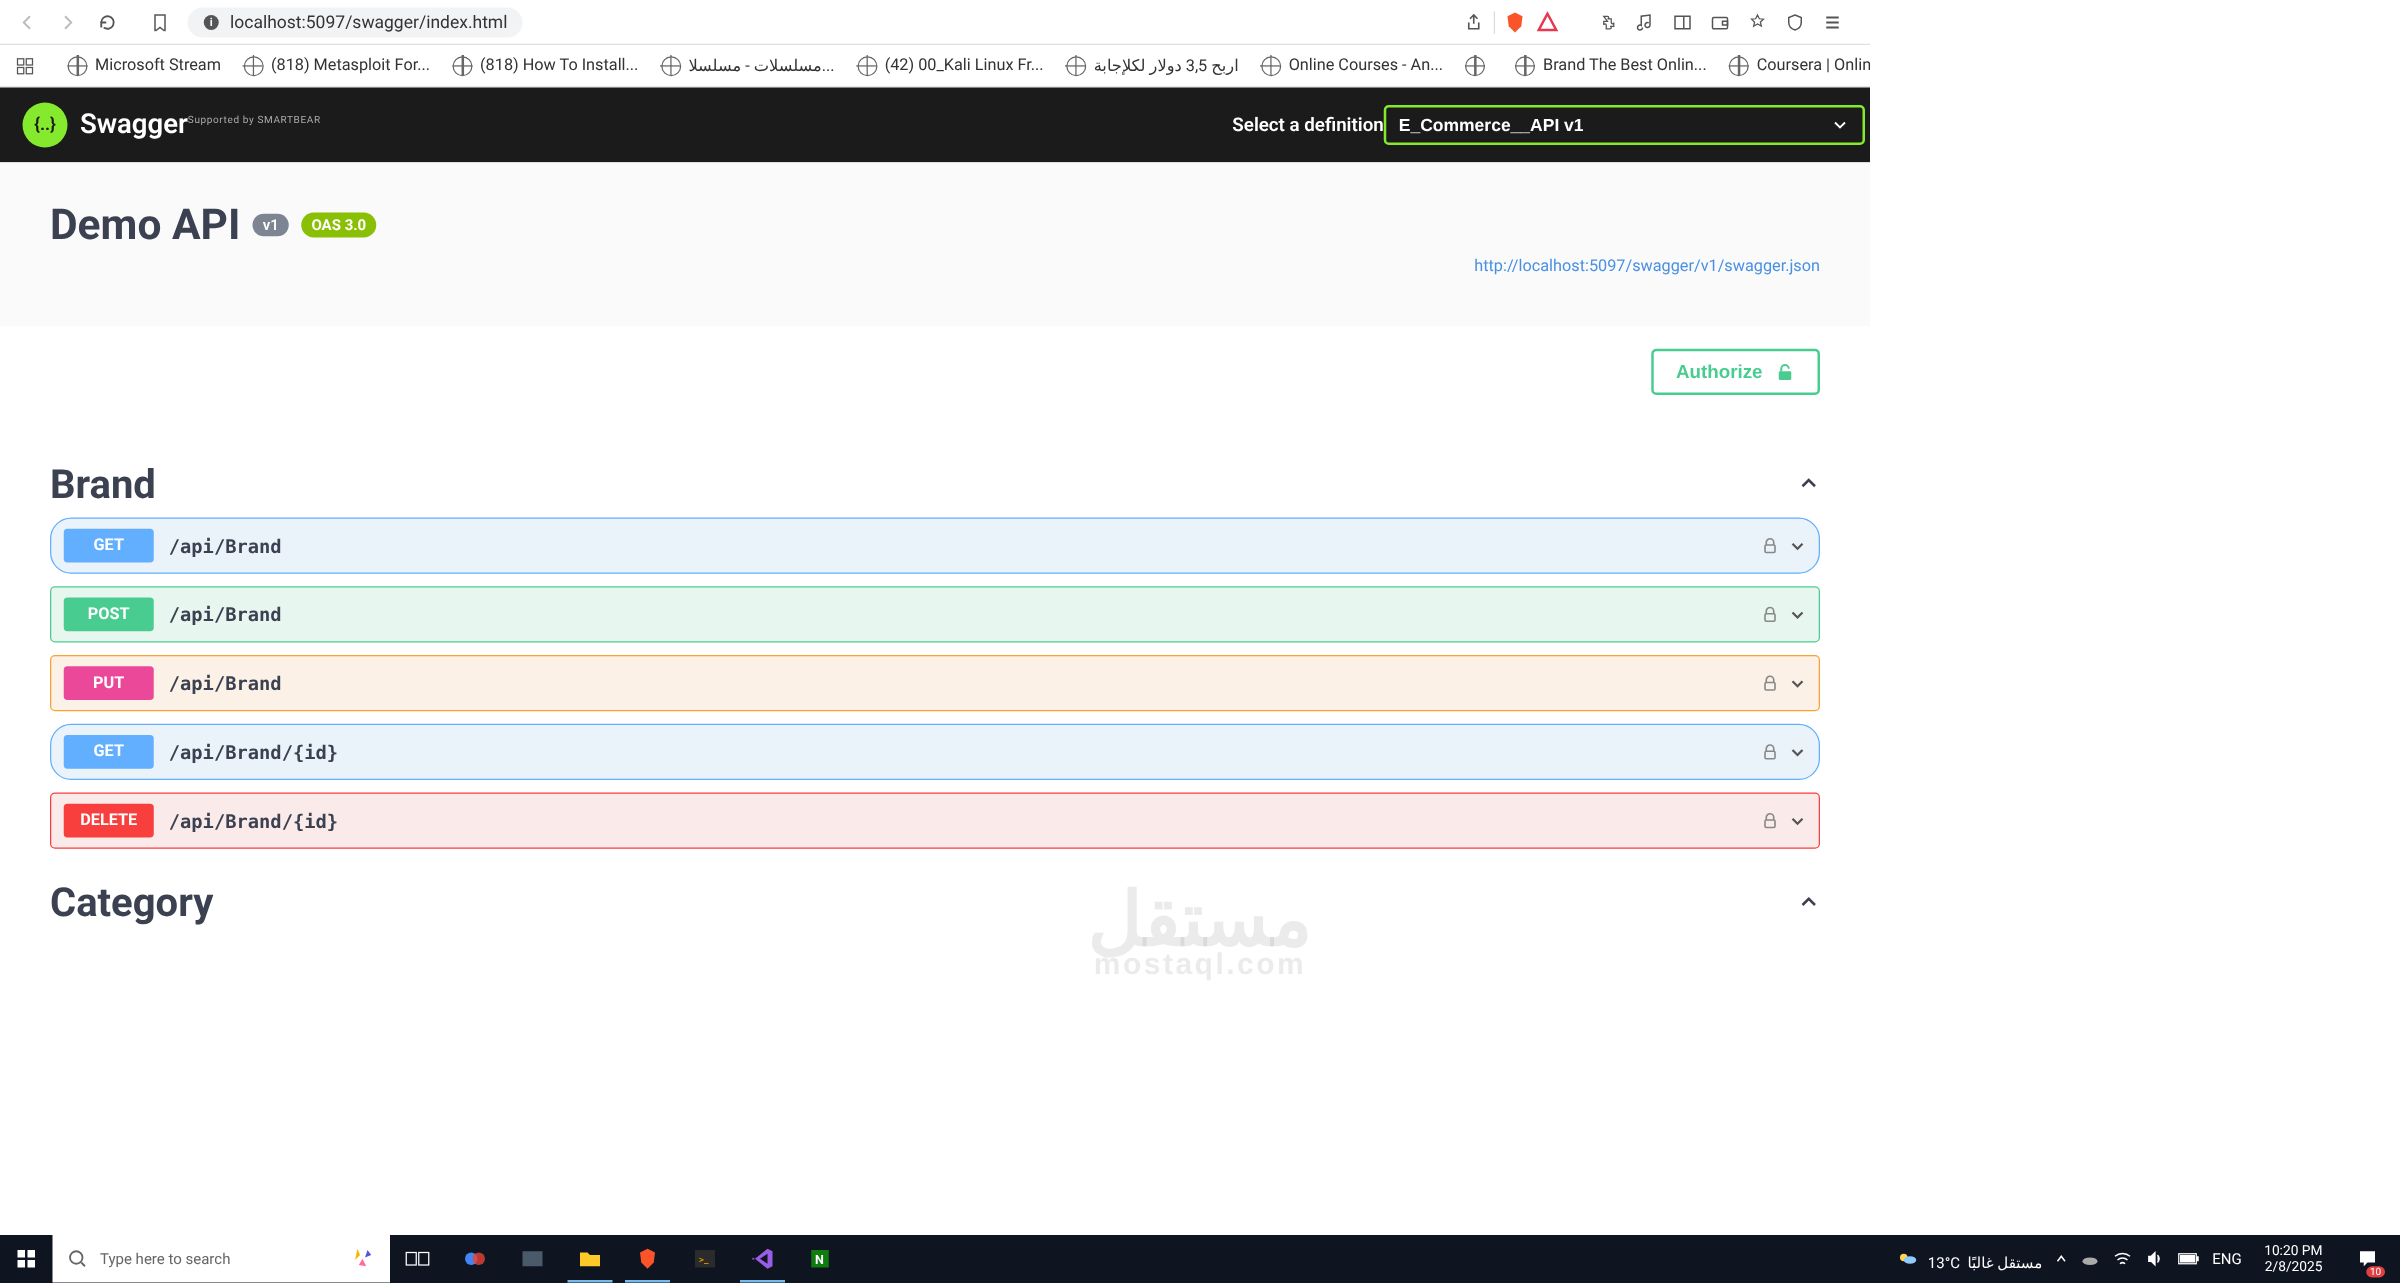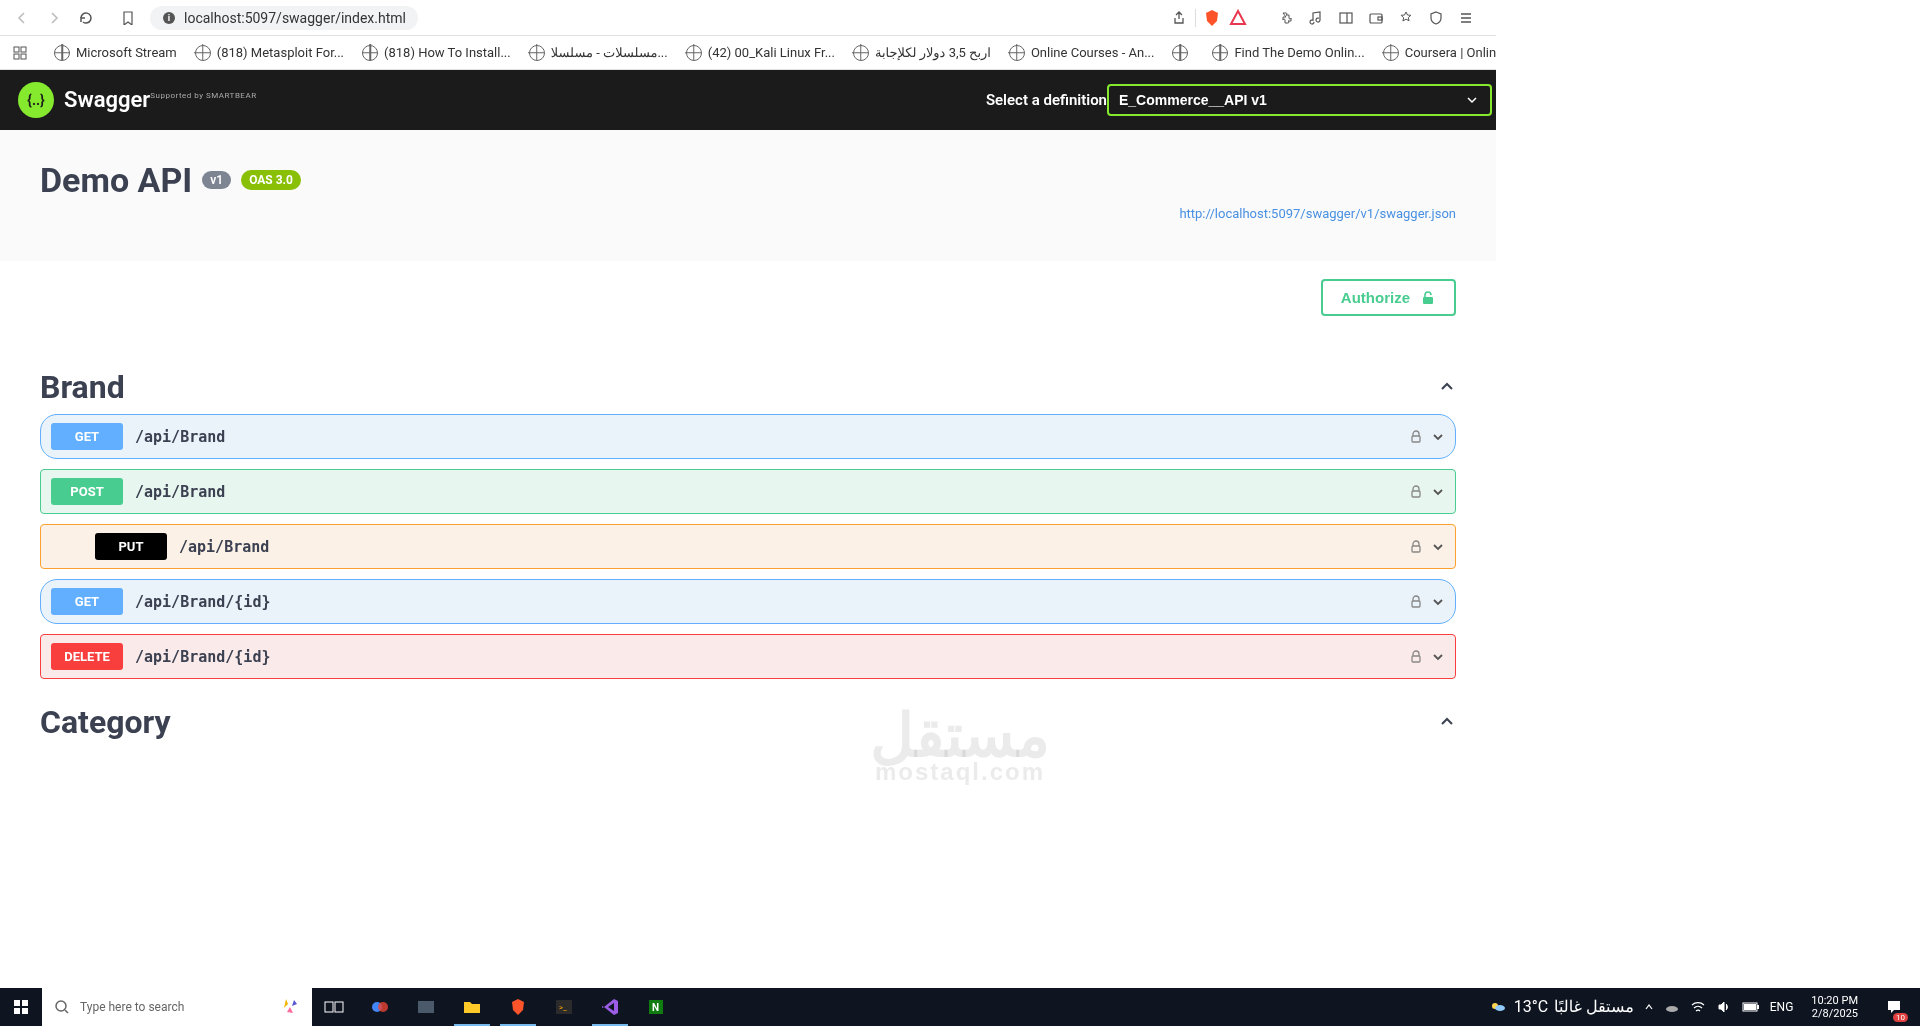--- a/index.html
+++ b/index.html
@@ -58,38 +58,38 @@
 .tag-arrow { margin-left: auto; color: #3b4151; }
 
 .op-block { display: flex; align-items: center; padding: 8px 10px; border-radius: 4px; margin-bottom: 10px; border: 1px solid; cursor: pointer; }
 .op-get { background: #eaf2fa; border-color: #61affe; border-radius: 17px; }
 .op-post { background: #e8f6f0; border-color: #49cc90; }
 .op-put { background: #fbf1e6; border-color: #fca130; }
 .op-delete { background: #fbeaea; border-color: #f93e3e; }
 .op-method { color: #fff; font-size: 13px; font-weight: 700; padding: 6px 0; border-radius: 3px; width: 72px; text-align: center; }
 .op-get .op-method { background: #61affe; }
 .op-post .op-method { background: #49cc90; }
-.op-put .op-method { background: #000000; margin-left: 44px; }
+.op-put .op-method { background: #ec4899; }
 .op-delete .op-method { background: #f93e3e; }
 .op-path { font-family: monospace; font-size: 15px; font-weight: 600; color: #3b4151; margin-left: 12px; }
 .op-right { margin-left: auto; display: flex; align-items: center; gap: 8px; color: #888; }
 
 
 .watermark { position: absolute; left: 50%; top: 700px; transform: translateX(-50%); font-size: 60px; color: rgba(120,120,120,0.15); font-weight: 700; text-align: center; pointer-events: none; font-family: Arial; }
 .watermark .sub { font-size: 24px; letter-spacing: 2px; display: block; margin-top: -12px; }
 
 
 .taskbar { position: fixed; bottom: 0; left: 0; right: 0; height: 38px; background: #0f1520; display: flex; align-items: center; color: #fff; font-size: 12px; }
 .tb-start { width: 42px; height: 38px; display: flex; align-items: center; justify-content: center; }
 .tb-search { display: flex; align-items: center; background: #fff; color: #666; height: 38px; width: 270px; padding: 0 12px; gap: 10px; }
 .tb-icons { display: flex; align-items: center; gap: 2px; height: 38px; }
 .tb-icon { width: 44px; height: 38px; display: flex; align-items: center; justify-content: center; position: relative; }
 .tb-icon.active::after { content: ""; position: absolute; bottom: 0; left: 4px; right: 4px; height: 2px; background: #76b9ed; }
 .tb-tray { margin-left: auto; display: flex; align-items: center; gap: 10px; padding: 0 8px; }
-.tb-weather { display: flex; align-items: flex-start; gap: 6px; font-size: 16px; }
+.tb-weather { display: flex; align-items: flex-end; gap: 6px; font-size: 12px; }
 .tb-time { text-align: right; font-size: 11px; line-height: 1.2; padding: 0 8px; }
 .tb-notif { width: 36px; height: 38px; display: flex; align-items: center; justify-content: center; position: relative; }
 .tb-badge { position: absolute; bottom: 4px; right: 4px; background: #e04040; color: #fff; font-size: 8px; padding: 0 3px; border-radius: 6px; }
 
 svg { display: block; }
 </style>
 </head>
 <body>
 
 <div class="browser-toolbar">
@@ -223,21 +223,21 @@
       <div class="bm-item">
         <span class="globe"></span>
         <span>Online Courses - An...</span>
       </div>
       <div class="bm-item">
         <span class="globe"></span>
         <span></span>
       </div>
       <div class="bm-item">
         <span class="globe"></span>
-        <span>Find The Demo Onlin...</span>
+        <span>Brand The Best Onlin...</span>
       </div>
       <div class="bm-item">
         <span class="globe"></span>
         <span>Coursera | Online C...</span>
       </div>
     </div>
   <div class="bm-more">
     <svg width="14" height="14" viewBox="0 0 14 14">
         <path d="M4 5 L10 5 L7 9 Z M4 2 L10 2" stroke="#555" fill="#555"></path>
         <path d="M3 3 l4 4 l4-4 M3 8 l4 4 l4-4" stroke="#555" stroke-width="1.5" fill="none"></path>

